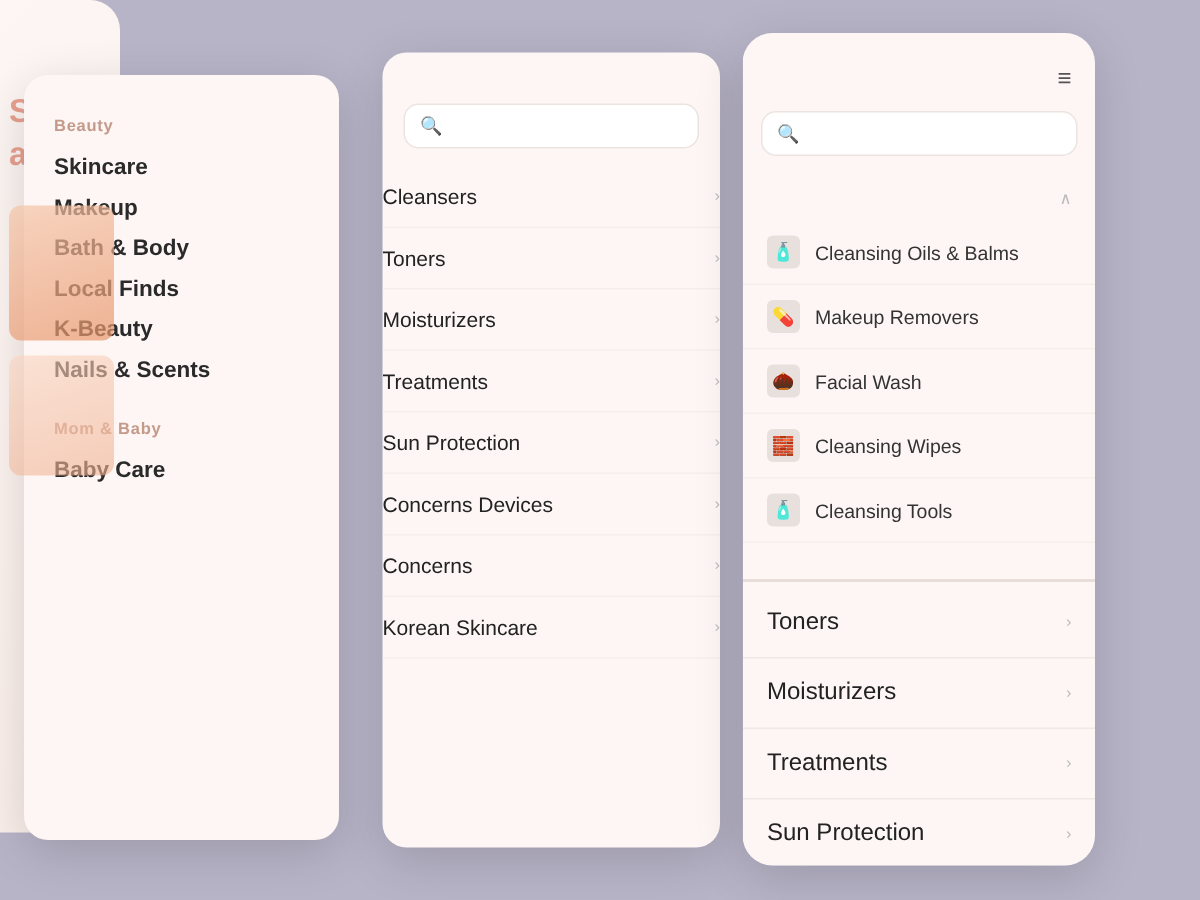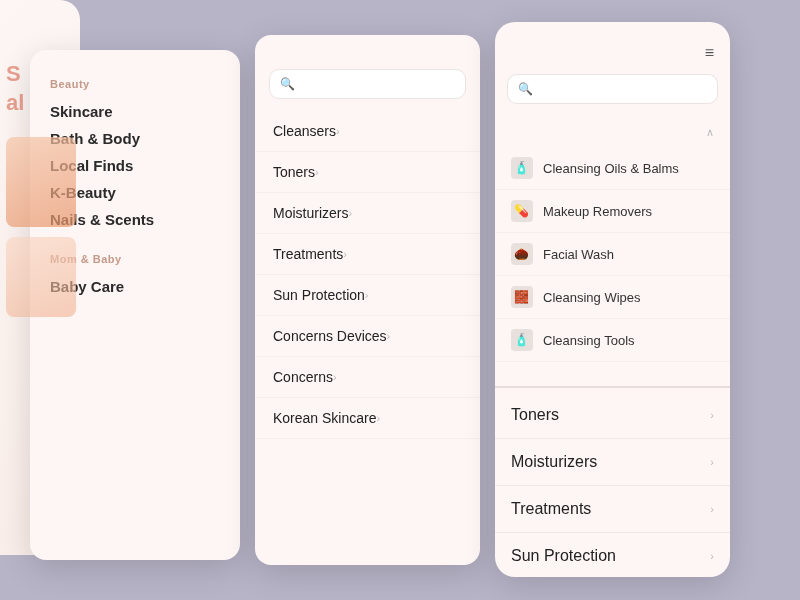--- a/index.html
+++ b/index.html
@@ -16,21 +16,21 @@
     .panel {
       position: absolute;
       background: #fdf6f4;
       border-radius: 16px;
       overflow: hidden;
       box-shadow: 0 8px 32px rgba(0,0,0,0.15);
     }
 
     
     .panel-left {
-      left: 30px;
+      left: 16px;
       top: 50px;
       width: 210px;
       height: 510px;
       padding: 28px 20px;
       overflow-y: auto;
     }
 
     .section-label {
       font-size: 11px;
       color: #c49a8a;
@@ -102,21 +102,22 @@
       background: transparent;
       font-size: 12px;
       color: #888;
       outline: none;
       width: 100%;
     }
 
     .menu-item {
       display: flex;
       align-items: center;
-      padding: 12px 18px;
+      justify-content: space-between;
+      padding: 12px 0;
       font-size: 14px;
       color: #222;
       cursor: pointer;
       border-bottom: 1px solid #f5eeeb;
     }
 
     .chevron {
       color: #bbb;
       font-size: 11px;
     }
@@ -273,20 +274,21 @@
     }
   </style>
 </head>
 <body>
 
 <div class="panel panel-left">
   <div id="left-sections">
       <div class="section-group">
         <div class="section-label">Beauty</div>
         <div class="nav-item">Skincare</div>
+        <div class="nav-item">Makeup</div>
         <div class="nav-item">Bath &amp; Body</div>
         <div class="nav-item">Local Finds</div>
         <div class="nav-item">K-Beauty</div>
         <div class="nav-item">Nails &amp; Scents</div>
       </div>
       <div class="section-group">
         <div class="section-label">Mom &amp; Baby</div>
         <div class="nav-item">Baby Care</div>
       </div>
     </div>

